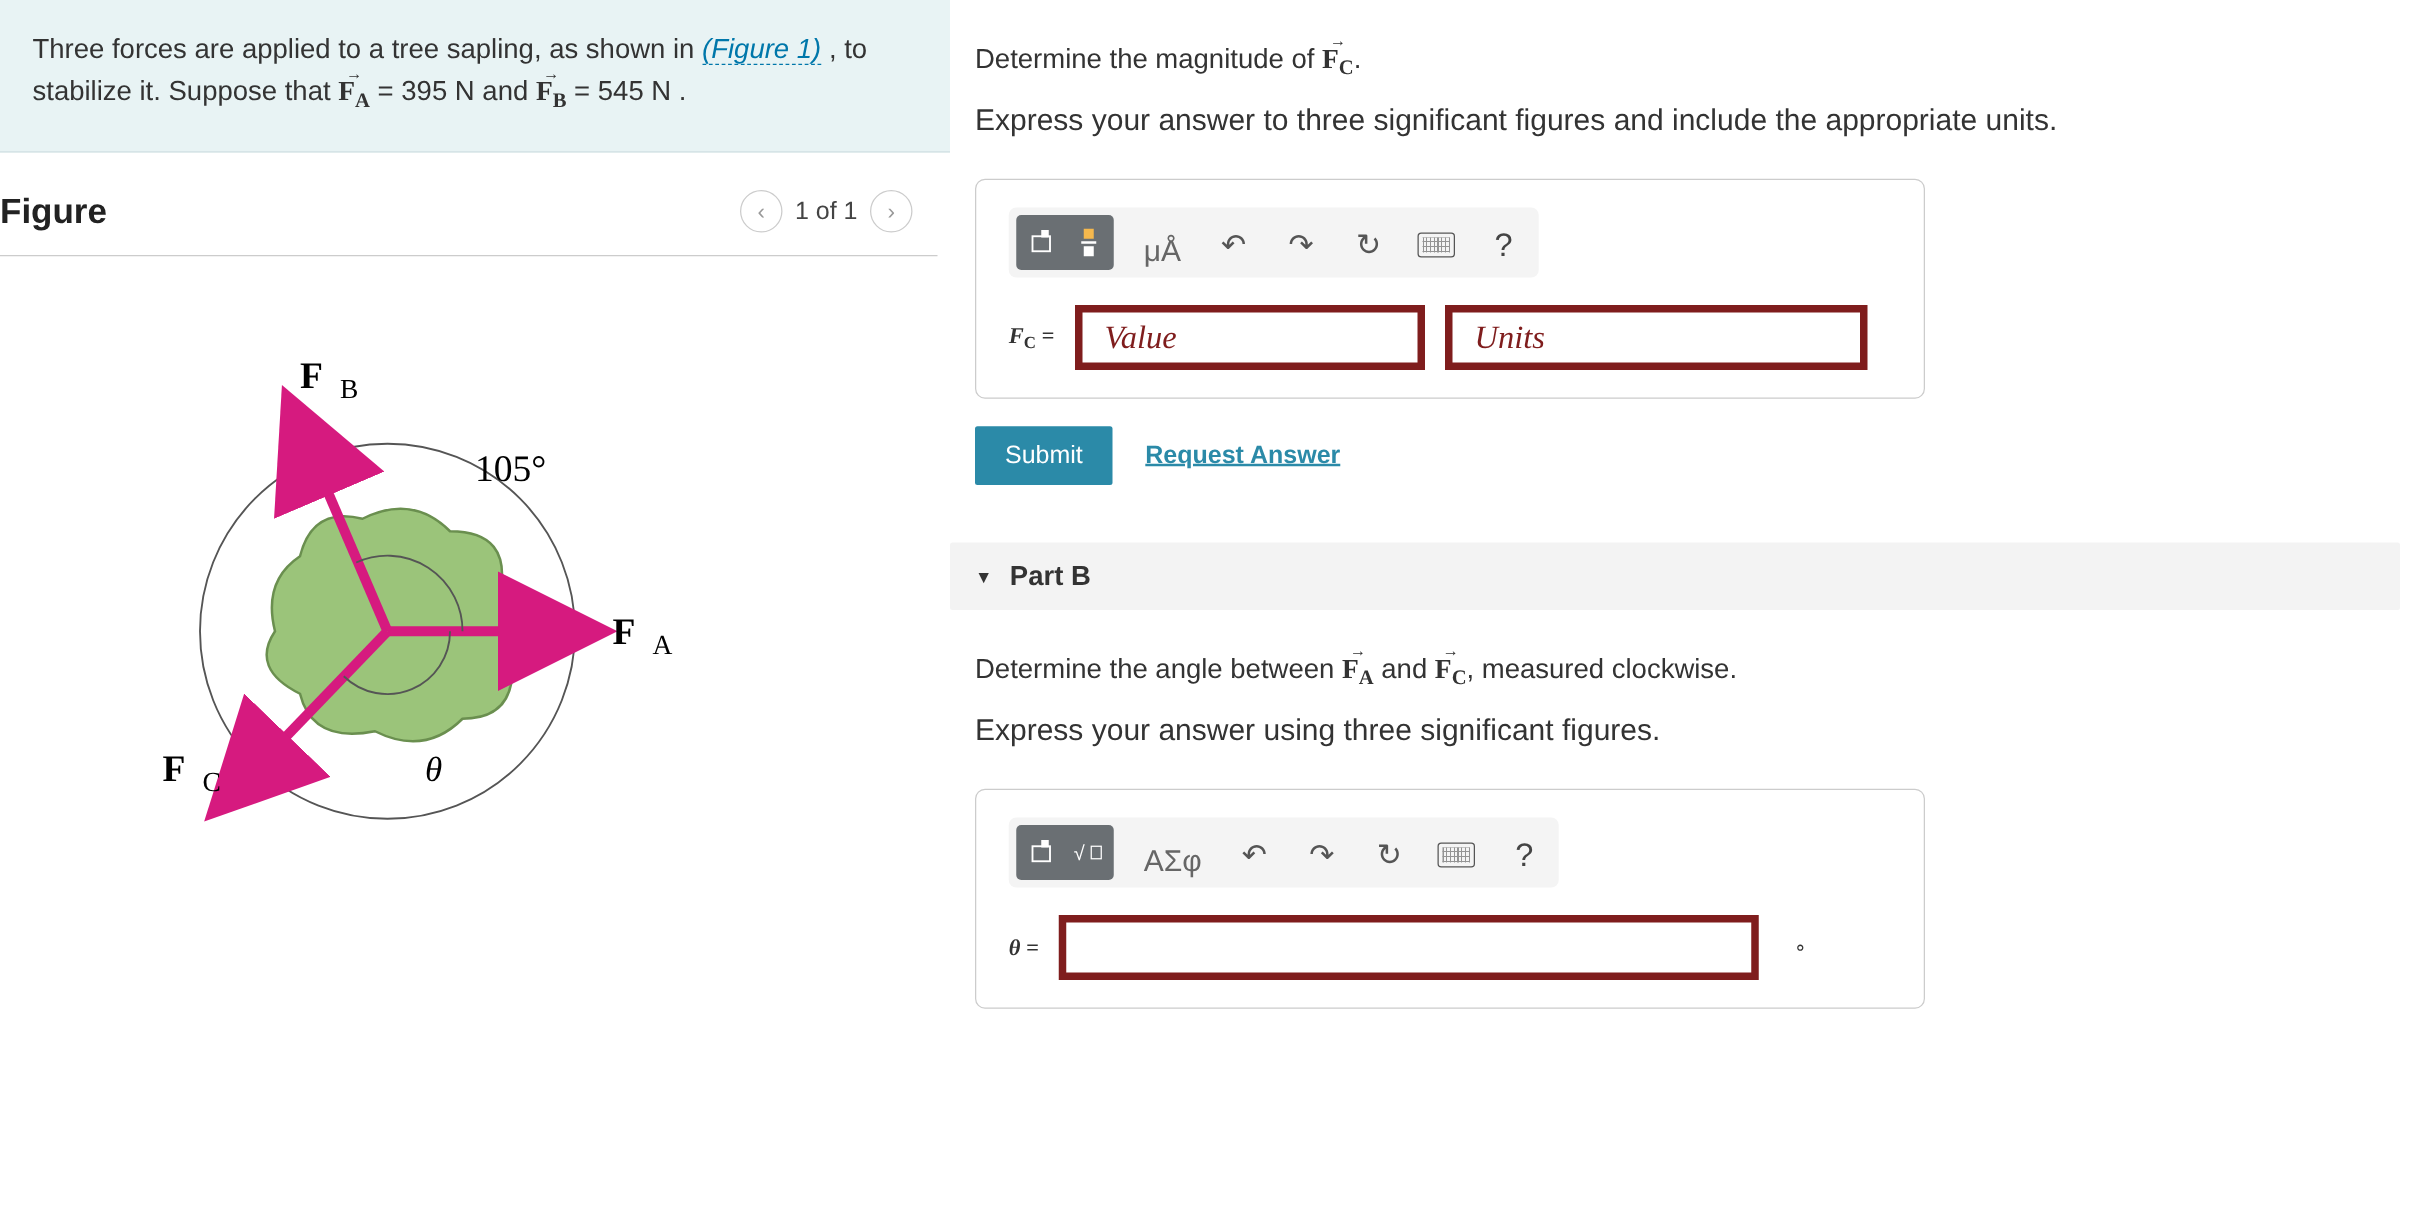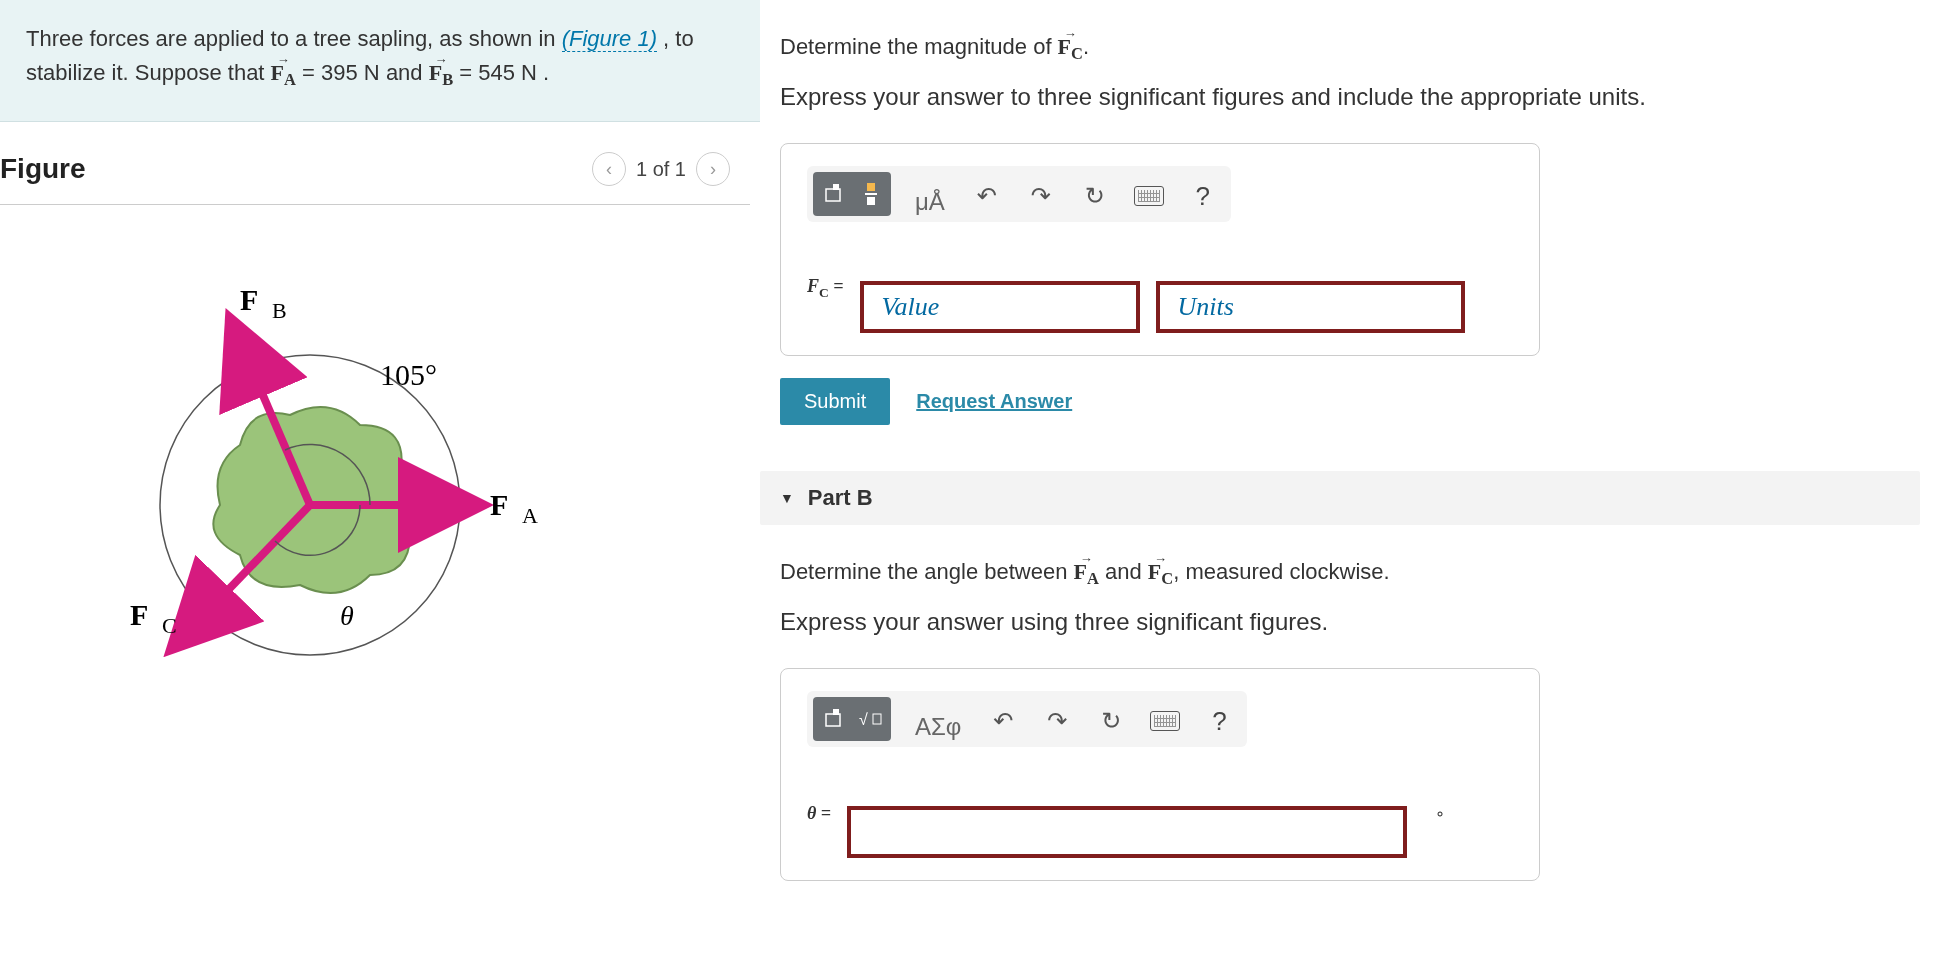--- a/index.html
+++ b/index.html
@@ -21,23 +21,23 @@
   .bold-line { font-weight: normal; font-size: 24px; line-height: 1.5; margin-bottom: 28px; }
   .answer-box { border: 1px solid #ccc; border-radius: 8px; padding: 22px 26px; max-width: 760px; margin-bottom: 22px; }
   .toolbar { background: #f4f4f4; border-radius: 6px; padding: 6px 10px 6px 6px; display: inline-flex; align-items: flex-end; gap: 18px; margin-bottom: 22px; }
   .tb-group { display: inline-flex; background: #6a6f73; border-radius: 4px; padding: 2px; gap: 2px; }
   .tb-btn-dark { width: 44px; height: 40px; display: flex; align-items: center; justify-content: center; color: #fff; font-size: 18px; cursor: pointer; border-radius: 3px; }
   .tb-btn-dark.half { width: 36px; }
   .tb-btn-light { width: 36px; height: 40px; display: flex; align-items: center; justify-content: center; color: #555; font-size: 24px; cursor: pointer; background: transparent; border: none; }
   .tb-units { font-size: 24px; color: #666; padding: 0 6px; cursor: pointer; }
   .input-row { display: flex; align-items: center; gap: 16px; font-size: 24px; }
   .input-row .lbl { font-family: Georgia, serif; font-style: italic; font-size: 18px; font-weight: bold; }
-  .field { border: 4px solid #7f1d1d; height: 52px; padding: 0 18px; font-size: 26px; font-style: italic; color: #0369a1; font-family: Georgia, serif; display: flex; align-items: center; margin-top: 37px; }
+  .field { border: 6px solid #7f1d1d; height: 52px; padding: 0 18px; font-size: 26px; font-style: italic; color: #7f1d1d; font-family: Georgia, serif; display: flex; align-items: center; }
   .field.value { width: 280px; }
-  .field.units { width: 309px; }
+  .field.units { width: 338px; }
   .field.wide { width: 560px; }
   .submit-row { display: flex; align-items: center; gap: 26px; }
   .submit-btn { background: #2b8aa8; color: #fff; border: none; padding: 12px 24px; font-size: 20px; border-radius: 2px; cursor: pointer; }
   .req-answer { color: #2b8aa8; font-weight: bold; text-decoration: underline; font-size: 20px; cursor: pointer; }
   .part-header { background: #f3f3f3; padding: 14px 20px; margin: 46px 0 30px -20px; display: flex; align-items: center; gap: 14px; font-weight: bold; font-size: 22px; border-radius: 2px; }
   .part-header .caret { font-size: 14px; }
   .kbd-icon { border: 1px solid #555; border-radius: 3px; width: 30px; height: 20px; position: relative; }
   .kbd-icon::before { content:""; position:absolute; inset:3px; background: repeating-linear-gradient(90deg,#555 0 1px,transparent 1px 3px), repeating-linear-gradient(0deg,#555 0 1px,transparent 1px 4px); opacity:.6; }
   .help-icon { font-size: 26px; color: #444; }
   .deg-mark { font-size: 16px; margin-left: 12px; }

